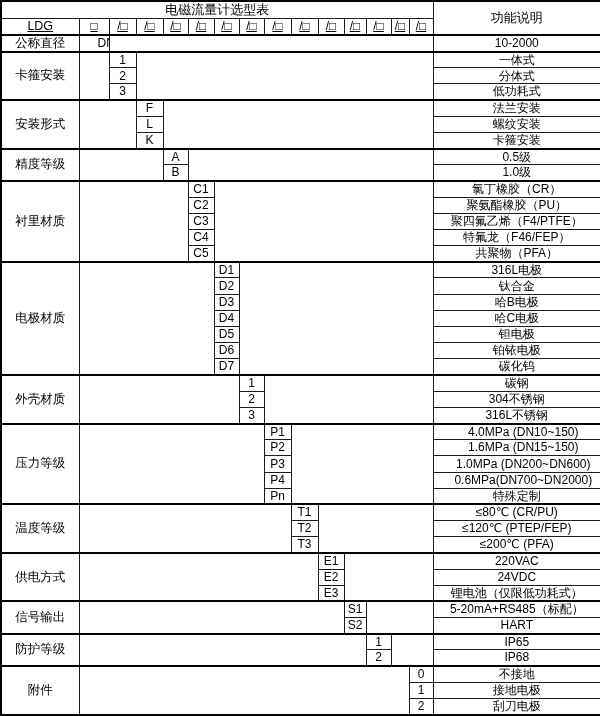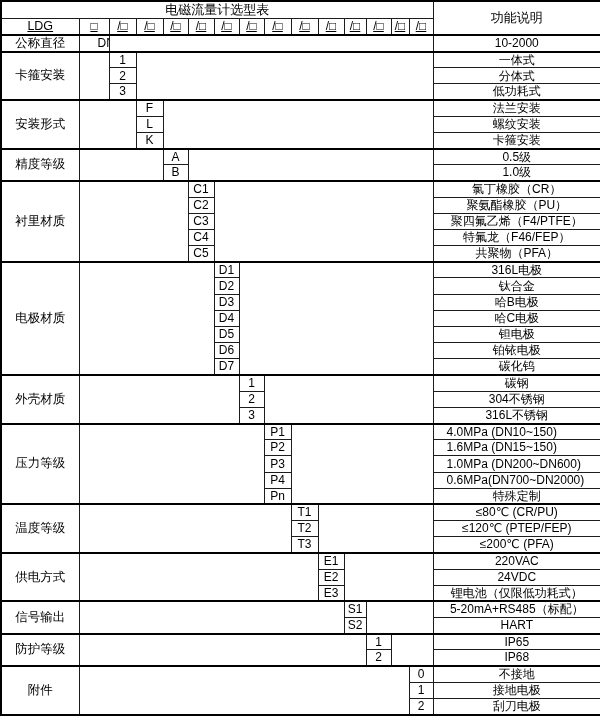--- a/index.html
+++ b/index.html
@@ -25,21 +25,21 @@
   .r-title{height:17px;}
   .r-ldg{height:17px;text-decoration:underline;}
   .r-data{height:16px;}
   .title{font-size:13px;}
   .fh{font-size:13px;border-radius:12px;}
   .lbl{font-size:12.5px;}
   .dn{text-align:left;padding-left:18px;}
   .code{font-size:12px;}
   .blank{background:#fff;}
   .desc{font-size:12px;}
-  .desc.left{text-align:left;padding-left:13px;}
+  .desc.left{text-align:center;padding-left:13px;}
   .gstart{border-top:2px solid #000;}
 </style>
 </head>
 <body>
 
 <table>
   <colgroup>
     <col style="width:78px">
       <col style="width:30px">
     <col style="width:27px">

